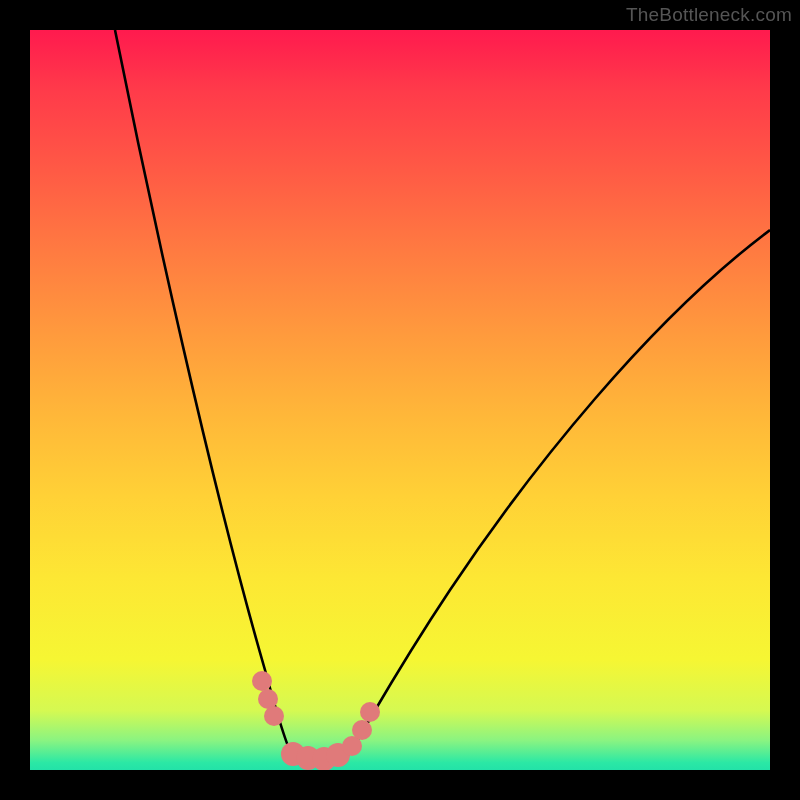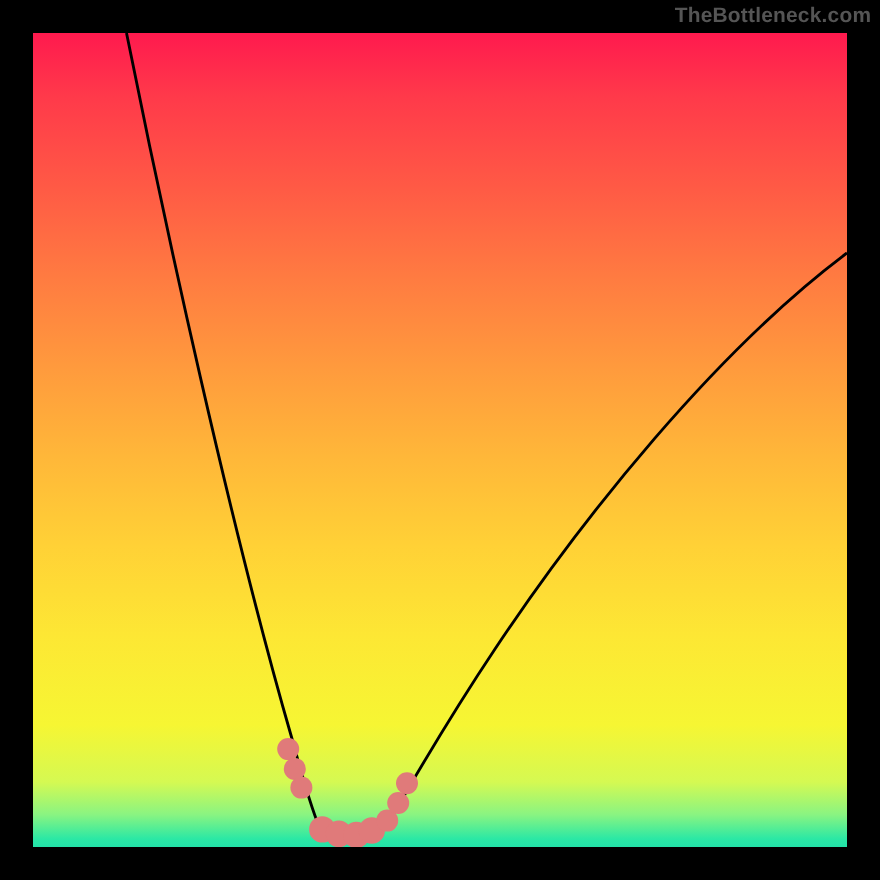--- a/index.html
+++ b/index.html
@@ -33,21 +33,21 @@
       #2be8a5 99%,
       #23e2a8 100%
     );
   }
   .watermark {
     position: absolute;
     top: 4px;
     right: 8px;
     color: #555;
     font-size: 19px;
-    font-weight: 700;
+    font-weight: 400;
     letter-spacing: 0.2px;
     pointer-events: none;
   }
   svg.curves {
     position: absolute;
     left: 30px;
     top: 30px;
     width: 740px;
     height: 740px;
   }

